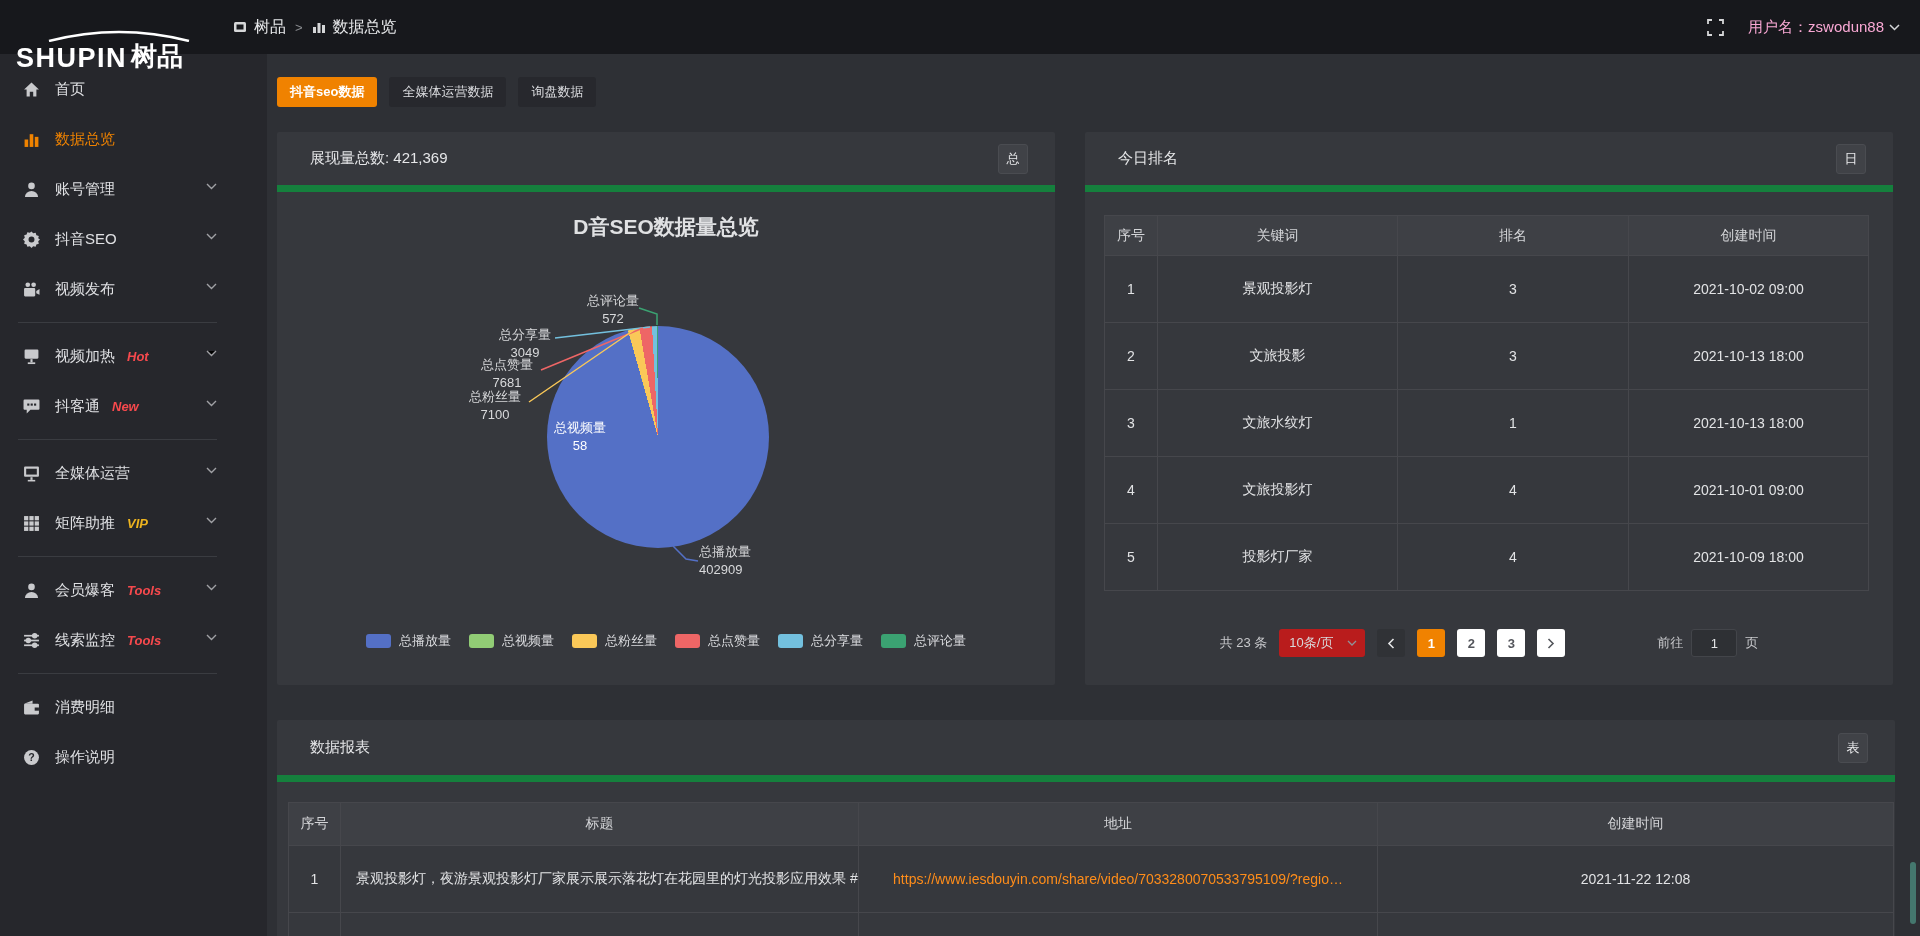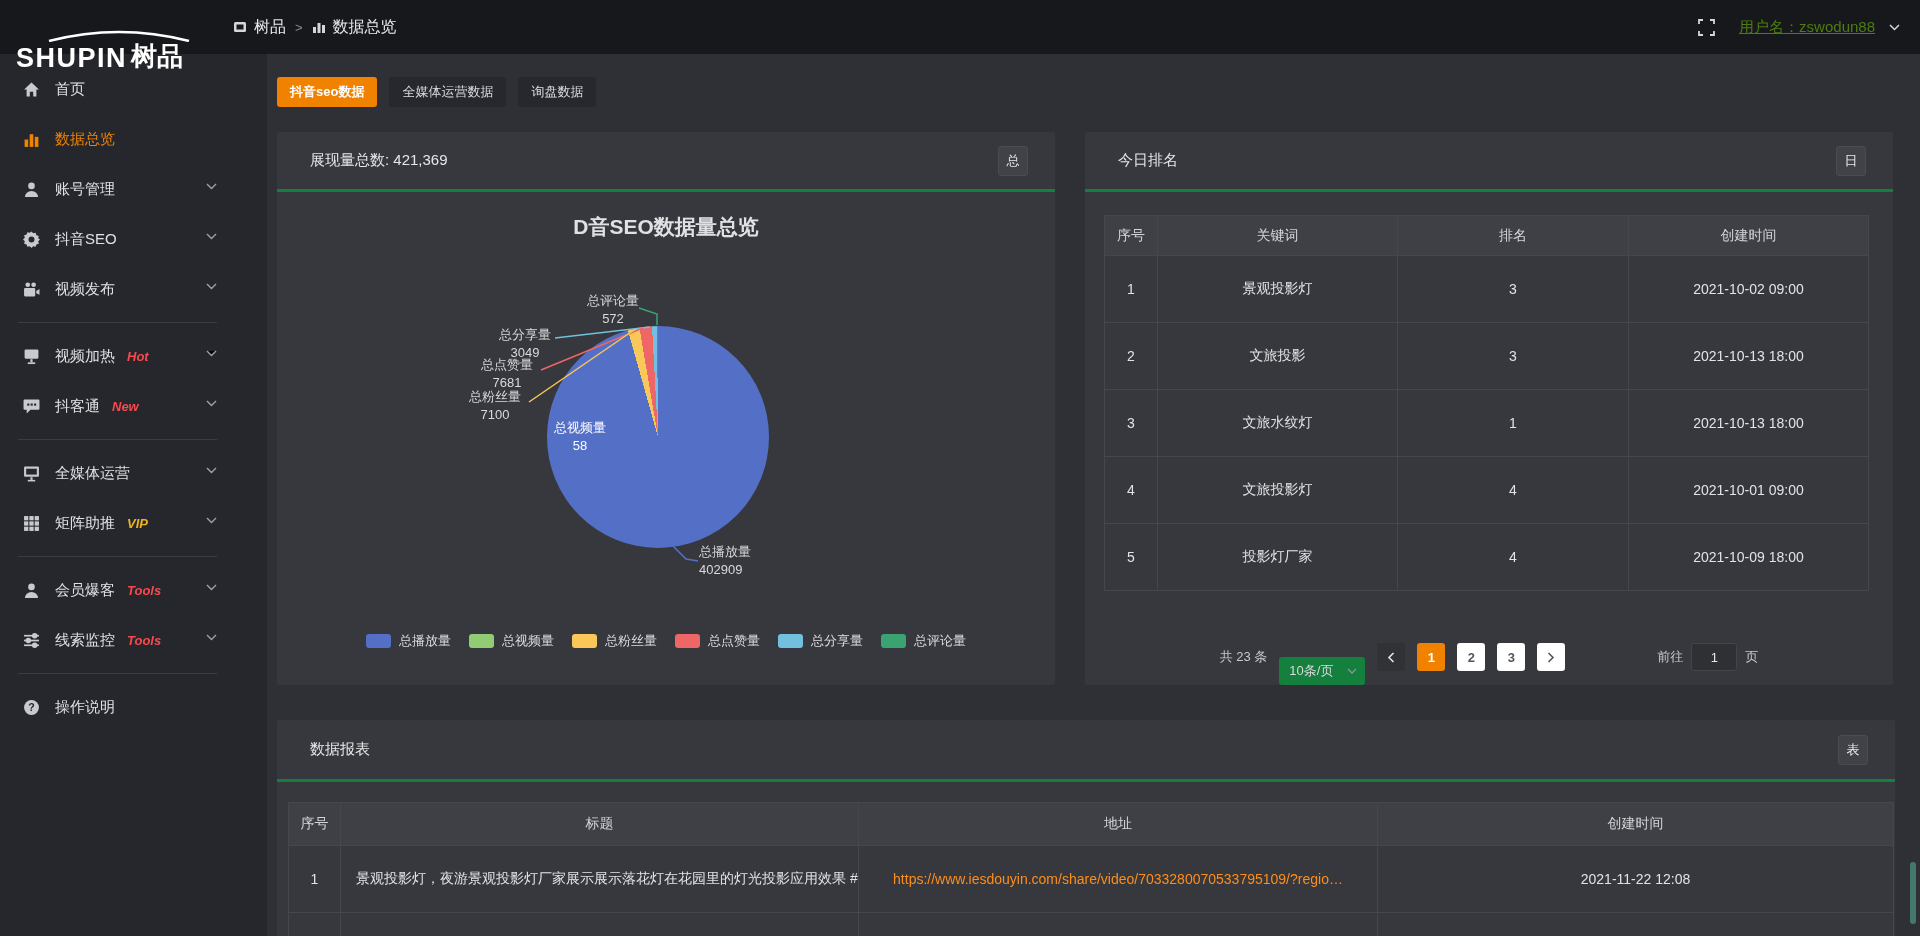--- a/index.html
+++ b/index.html
@@ -9,42 +9,42 @@
   
   .header { position:absolute; left:0; top:0; width:1920px; height:54px; background:#17181c; z-index:5; }
   .logo { position:absolute; left:16px; top:0; height:54px; display:flex; align-items:flex-end; padding-bottom:6px;margin-top:26px; }
   .logo-arc { position:absolute; left:28px; top:4px; }
   .logo-en { font-size:27px; font-weight:800; letter-spacing:1.5px; color:#fff; }
   .logo-cn { font-size:26px; font-weight:800; color:#fff; margin-left:4px; }
   .breadcrumb { position:absolute; left:233px; top:0; height:54px; display:flex; align-items:center; gap:9px; font-size:16px; color:#e7e8ea; }
   .crumb { display:flex; align-items:center; gap:7px; cursor:pointer; }
   .crumb-sep { color:#8a8c90; font-size:13px; }
   .header-right { position:absolute; right:20px; top:0; height:54px; display:flex; align-items:center; gap:24px; }
-  .username { font-size:15px; color:#4d7c0f; display:flex; align-items:center; gap:14px; cursor:pointer;text-decoration:underline; }
+  .username { font-size:15px; color:#f9a8d4; display:flex; align-items:center; gap:5px; cursor:pointer; }
 
   
   .sidebar { position:absolute; left:0; top:54px; width:267px; height:882px; background:#26272c; padding-top:10px; z-index:4; }
   .side-item { height:50px; display:flex; align-items:center; padding-left:23px; position:relative; cursor:pointer; font-size:15px; color:#dfe0e3; margin-right:50px; }
   .side-item .s-icon { width:17px; height:17px; margin-right:15px; flex:0 0 17px; }
   .side-item svg.glyph-fill { fill:#c9cacd; stroke:none; }
   .side-item.active { color:#f08300; }
   .side-item.active svg.glyph-fill { fill:#f08300; }
   .badge { font-size:13px; font-weight:bold; font-style:italic; margin-left:12px; }
   .side-chevron { position:absolute; right:0; top:19px; }
   .side-divider { height:1px; background:#3a3c41; margin:8px 50px 8px 18px; }
 
   
   .content { position:absolute; left:267px; top:54px; width:1653px; height:835px; background:#2e3035; }
 
   .tabs { position:absolute; left:10px; top:23px; display:flex; gap:12px; }
   .tab { height:30px; padding:0 13px; display:flex; align-items:center; font-size:13px; border-radius:3px; background:#27282d; color:#dcdde0; cursor:pointer; }
   .tab.active { background:#f08200; color:#fff; font-weight:bold; }
 
   .panel { position:absolute; background:#36383d; border-radius:2px; }
-  .panel-head { height:60px; display:flex; align-items:center; justify-content:space-between; padding:0 27px 0 33px; border-bottom:3px solid #15803d; font-size:15px; color:#e6e7e9; }
+  .panel-head { height:60px; display:flex; align-items:center; justify-content:space-between; padding:0 27px 0 33px; border-bottom:7px solid #15803d; font-size:15px; color:#e6e7e9; }
   .corner-btn { width:30px; height:30px; background:#404247; border:1px solid #4a4c51; border-radius:3px; color:#e8e9eb; font-size:13px; display:flex; align-items:center; justify-content:center; cursor:pointer; }
 
   
   .panel-overview { left:10px; top:78px; width:778px; height:553px; }
   .chart-title { position:absolute; left:0; top:81px; width:100%; text-align:center; font-size:21px; font-weight:bold; color:#e0e1e3; }
   .pie { position:absolute; left:270px; top:194px; width:222px; height:222px; border-radius:50%; }
   .pie-label { position:absolute; transform:translate(-50%,-50%); font-size:13px; line-height:1.4; color:#d8d9db; text-align:center; white-space:nowrap; }
   .pie-label.inside { color:#fff; }
   .callouts { position:absolute; left:0; top:0; width:778px; height:553px; pointer-events:none; }
   .callouts polyline { fill:none; stroke-width:1.5; }
@@ -56,21 +56,21 @@
   table { border-collapse:collapse; table-layout:fixed; }
   th,td { border:1px solid #46474c; font-weight:normal; overflow:hidden; white-space:nowrap; }
   th { background:#3e4045; color:#d4d5d8; font-size:14px; height:40px; text-align:center; }
   td { color:#e2e3e5; font-size:14px; text-align:center; }
 
   
   .panel-ranking { left:818px; top:78px; width:808px; height:553px; }
   .rank-table { position:absolute; left:19px; top:83px; width:764px; }
   .rank-table td { height:67px; }
   .pagination { position:absolute; left:0; top:497px; width:100%; display:flex; justify-content:center; align-items:center; gap:12px; font-size:13px; color:#c7c8cb; }
-  .page-size { width:86px; height:28px; background:#15803d; border-radius:3px; display:flex; align-items:center; justify-content:space-between; padding:0 8px 0 10px; color:#d8d9db; cursor:pointer;margin-top:28px; }
+  .page-size { width:86px; height:28px; background:#b91c1c; border-radius:3px; display:flex; align-items:center; justify-content:space-between; padding:0 8px 0 10px; color:#d8d9db; cursor:pointer; }
   .page-btn { min-width:28px; height:28px; border-radius:3px; display:flex; align-items:center; justify-content:center; font-size:13px; cursor:pointer; background:#fff; color:#54565c; font-weight:bold; }
   .page-btn.current { background:#f08200; color:#fff; }
   .page-btn.prev { background:#303236; }
   .goto { display:flex; align-items:center; gap:8px; margin-left:80px; }
   .goto-input { width:46px; height:28px; background:#2e3034; border:1px solid #43454a; border-radius:3px; color:#e4e5e7; text-align:center; font-size:13px; }
 
   
   .panel-report { left:10px; top:666px; width:1618px; height:400px; }
   .panel-report .panel-head { height:62px; }
   .report-table { position:absolute; left:11px; top:82px; width:1605px; }
@@ -250,20 +250,28 @@
         </g>
       </svg>
     <span>线索监控</span>
     <span class="badge" style="color: rgb(246, 73, 77);">Tools</span>
     <svg class="side-chevron" width="11" height="7">
         <polyline points="1,1 5.5,5.5 10,1" stroke="#a0a1a5" stroke-width="1.4" fill="none"></polyline>
       </svg>
   </div>
   <div class="side-divider"></div>
   <div class="side-item">
+    <svg class="s-icon glyph-fill" viewBox="0 0 16 16">
+        <path d="M1,4.5 L9,1.5 V4.5 Z"></path>
+        <rect x="1" y="4.5" width="14" height="10" rx="1"></rect>
+        <rect x="11" y="8" width="4" height="3" fill="#26272c"></rect>
+      </svg>
+    <span>消费明细</span>
+  </div>
+  <div class="side-item">
     <svg class="s-icon" viewBox="0 0 16 16">
         <circle cx="8" cy="8" r="7" fill="#c9cacd"></circle>
         <text x="8" y="11.5" text-anchor="middle" font-size="10" font-weight="bold" fill="#26272c">?</text>
       </svg>
     <span>操作说明</span>
   </div>
 </div>
 
 <div class="content">
 

